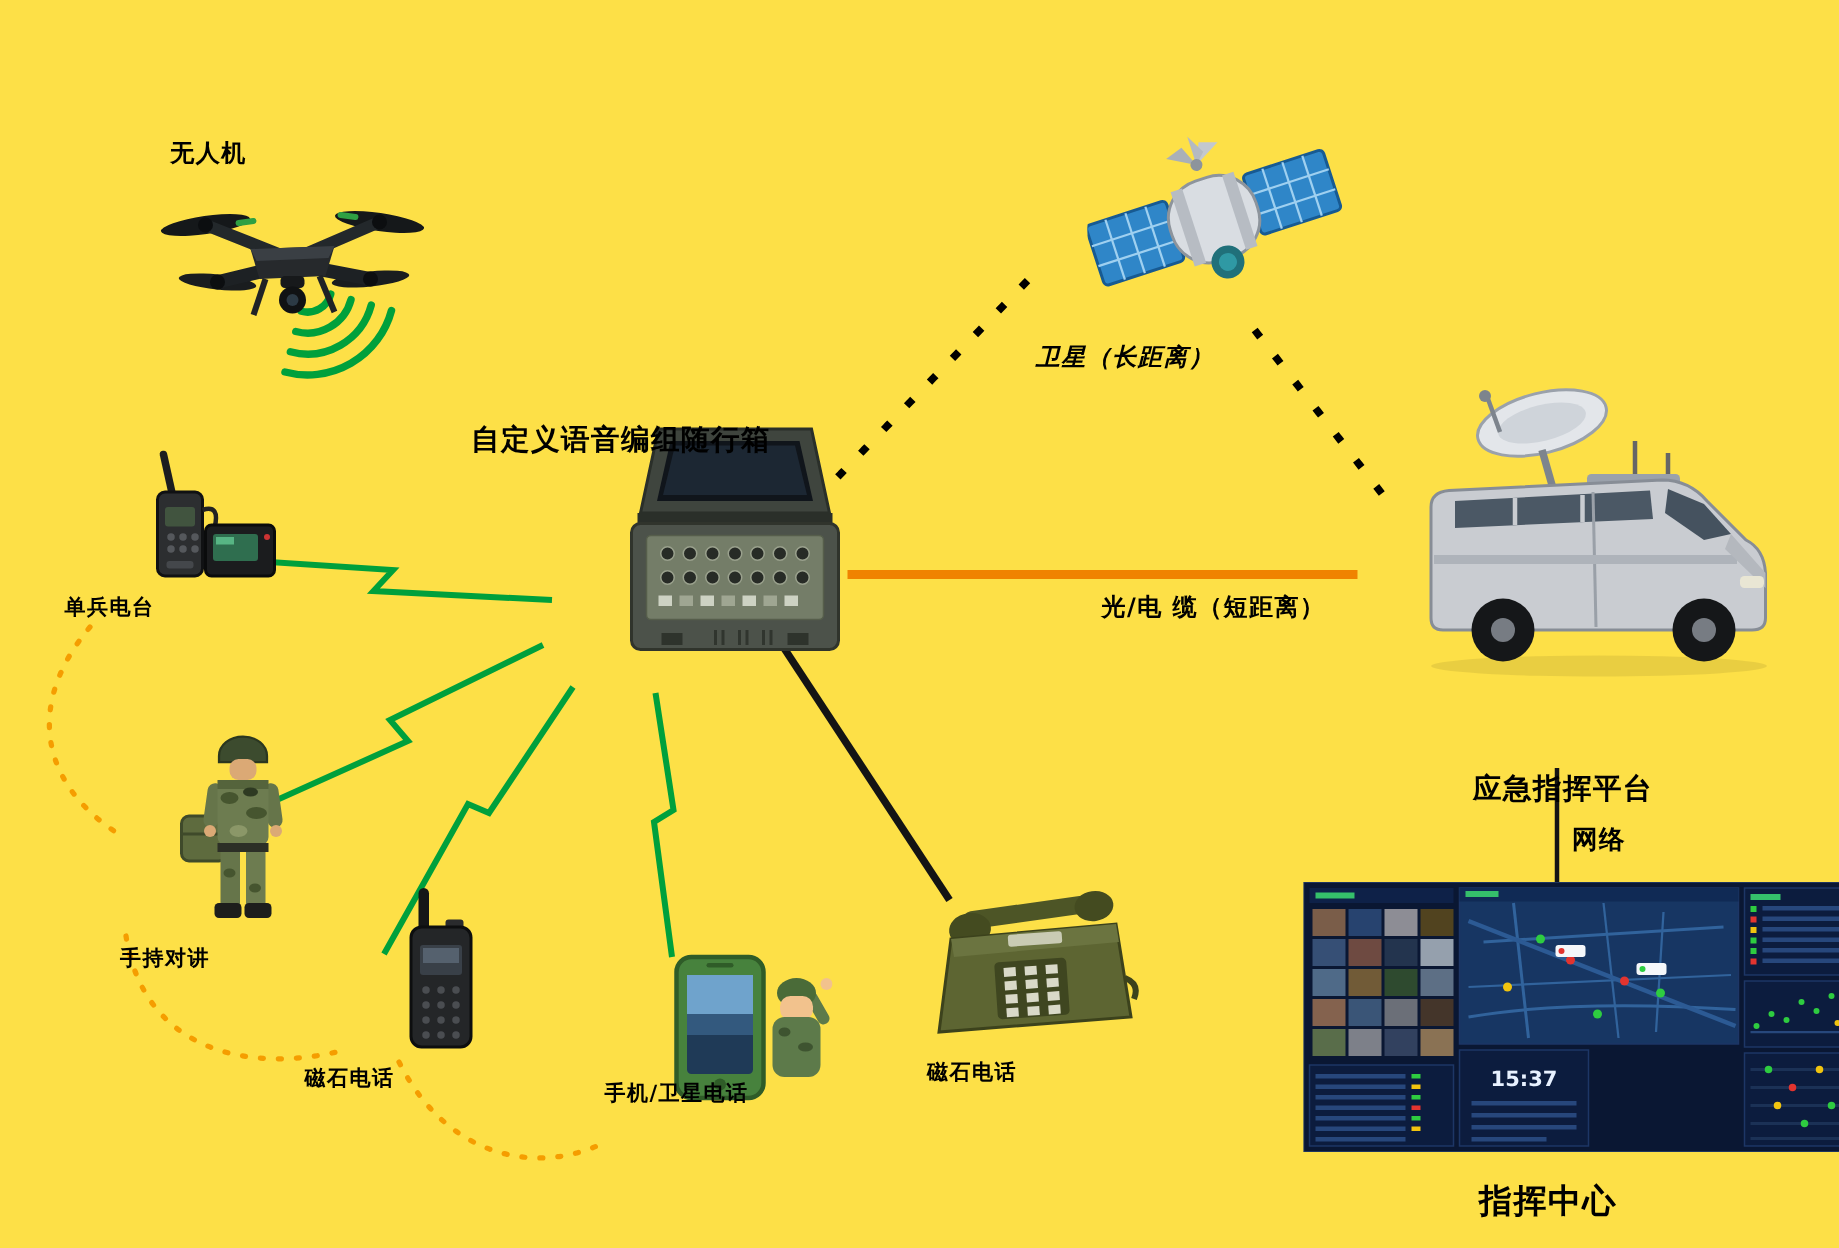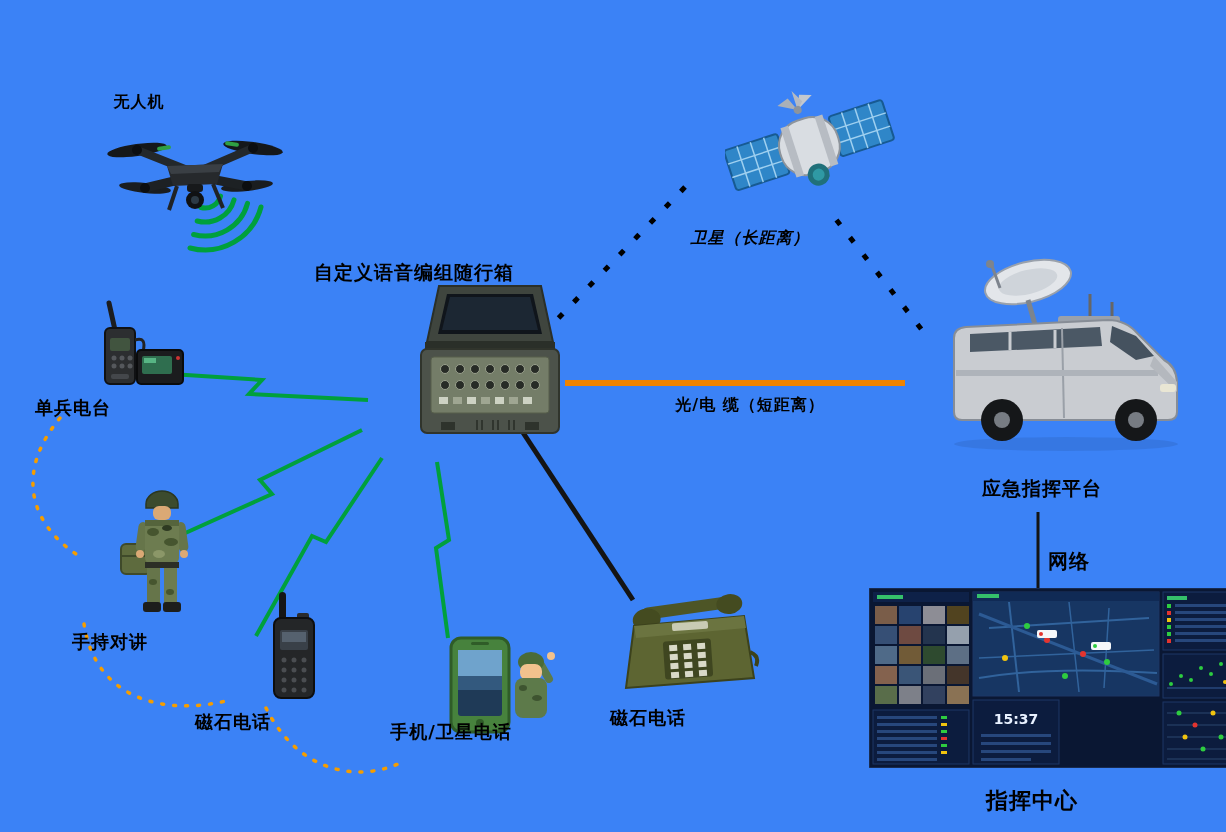--- a/index.html
+++ b/index.html
@@ -3,33 +3,33 @@
 <meta charset="utf-8">
 <style>
   * { margin:0; padding:0; box-sizing:border-box; }
   html,body { width:1226px; height:832px; }
   body {
     background:#ffffff;
     font-family:"DejaVu Sans","Liberation Sans",sans-serif;
     position:relative;
     overflow:hidden;
   }
-  .canvas { position:absolute; left:0; top:0; width:1226px; height:832px; background:#3b82f6; }
+  .canvas { position:absolute; left:0; top:0; width:1226px; height:832px; background:#fde047; }
   .layer  { position:absolute; left:0; top:0; pointer-events:none; z-index:1; }
   .node   { position:absolute; z-index:2;padding-left:47px; }
   .lbl {
     position:absolute; z-index:3;
     font-weight:700; color:#000; white-space:nowrap;
     transform:translateX(-50%);
     letter-spacing:1px;
   }
   .lbl-xl { font-size:22px; }
-  .lbl-lg { font-size:19px; }
+  .lbl-lg { font-size:19px;margin-top:20px; }
   .lbl-md { font-size:16px; }
-  .lbl-sm { font-size:18px; }
+  .lbl-sm { font-size:14px; }
   .lbl-left { transform:none; }
 </style>
 </head>
 <body>
 
 <div class="canvas">
 
   <svg class="layer" width="1226" height="832" viewBox="0 0 1226 832">
 
     <path d="M545,332 L688,184" stroke="#000" stroke-width="5" fill="none" stroke-dasharray="1 21" stroke-linecap="square"></path>
@@ -163,21 +163,21 @@
           <polygon points="0,0 -18,-10 -6,-14" fill="#aab0b8"></polygon>
           <polygon points="0,0 18,-10 6,-14" fill="#c3c8cf"></polygon>
           <polygon points="0,0 0,-20 7,-7" fill="#b5bac2"></polygon>
           <circle r="4" fill="#8d949c"></circle>
         </g>
       </g>
     </svg>
   </div>
   <div class="lbl lbl-md" style="left:750px; top:228px;font-style:italic;">卫星（长距离）</div>
 
-  <div class="lbl lbl-md" style="left:750px; top:395px;">光/电 缆（短距离）</div>
+  <div class="lbl lbl-md" style="left:809px; top:395px;">光/电 缆（短距离）</div>
 
   <div class="node" style="left:893px; top:242px;">
     <svg width="245" height="225" viewBox="0 0 245 225">
       <g transform="rotate(-14 88 40)">
         <ellipse cx="88" cy="40" rx="44" ry="20" fill="#e3e6ea" stroke="#9aa1ab" stroke-width="2"></ellipse>
         <ellipse cx="88" cy="40" rx="30" ry="12" fill="#cfd4da"></ellipse>
       </g>
       <path d="M88,58 L96,86" stroke="#7d848d" stroke-width="5"></path>
       <path d="M60,46 L52,24" stroke="#7d848d" stroke-width="3"></path>
       <circle cx="50" cy="22" r="4" fill="#7d848d"></circle>
@@ -193,23 +193,23 @@
       <rect x="16" y="128" width="202" height="6" fill="#aeb3ba"></rect>
       <polygon points="214,114 237,140 237,150 210,124" fill="#b4b8be"></polygon>
       <rect x="220" y="142" width="16" height="8" rx="3" fill="#e9e6d4"></rect>
       <ellipse cx="126" cy="202" rx="112" ry="7" fill="rgba(0,0,0,0.08)"></ellipse>
       <circle cx="62" cy="178" r="21" fill="#151719"></circle>
       <circle cx="62" cy="178" r="8" fill="#777c83"></circle>
       <circle cx="196" cy="178" r="21" fill="#151719"></circle>
       <circle cx="196" cy="178" r="8" fill="#777c83"></circle>
     </svg>
   </div>
-  <div class="lbl lbl-lg" style="left:1042px; top:476px;">应急指挥平台</div>
-
-  <div class="lbl lbl-sm lbl-left" style="left:1048px; top:548px; font-size:20px;">网络</div>
+  <div class="lbl lbl-lg" style="left:1042px; top:493px;">应急指挥平台</div>
+
+  <div class="lbl lbl-sm lbl-left" style="left:1048px; top:548px; font-size:17px;">网络</div>
 
   <div class="node" style="left:822px; top:588px;">
     <svg width="390" height="180" viewBox="0 0 390 180">
       <rect x="0" y="0" width="390" height="180" fill="#0a1733" stroke="#27406e"></rect>
 
       <rect x="4" y="4" width="96" height="10" fill="#0e2148"></rect>
       <rect x="8" y="7" width="26" height="4" fill="#35c06b"></rect>
       <g>
         <rect x="6" y="18" width="22" height="18" fill="#7a5d49"></rect>
           <rect x="30" y="18" width="22" height="18" fill="#27436f"></rect>

